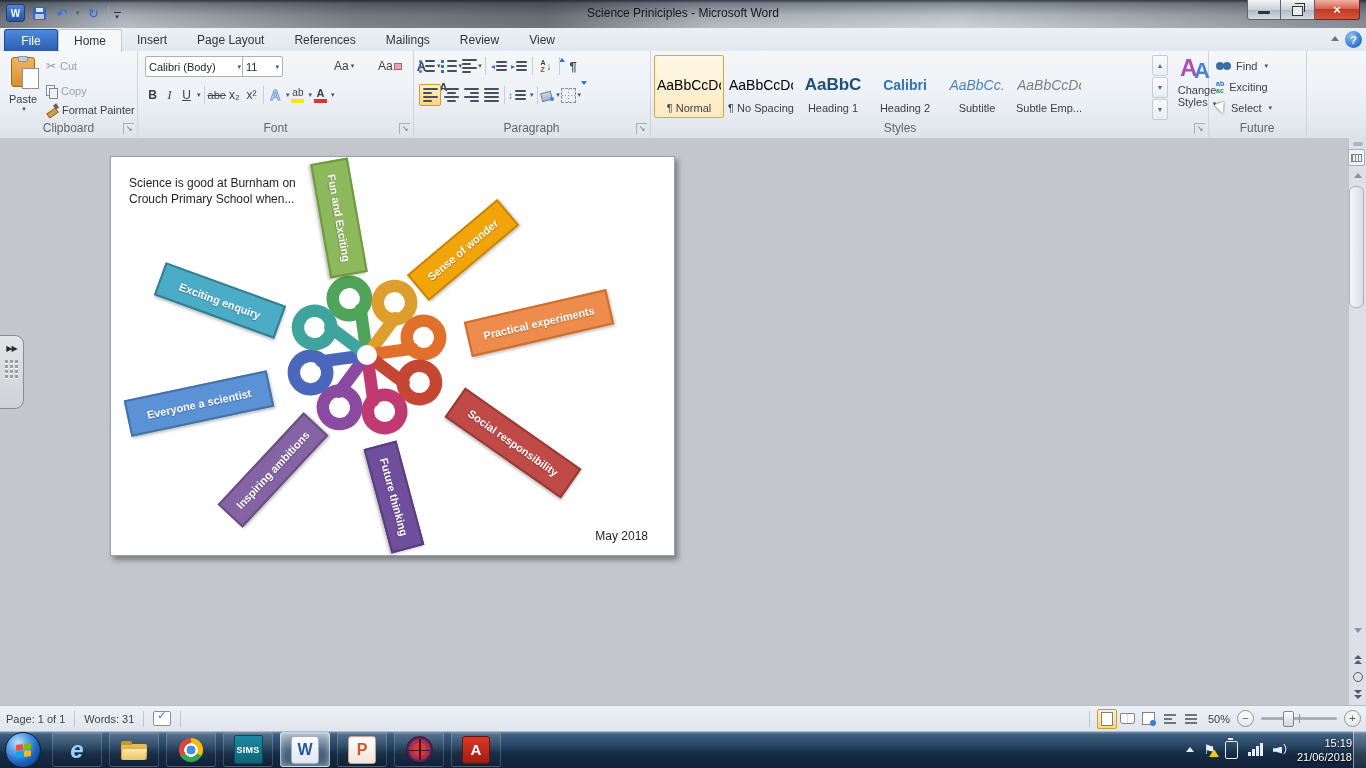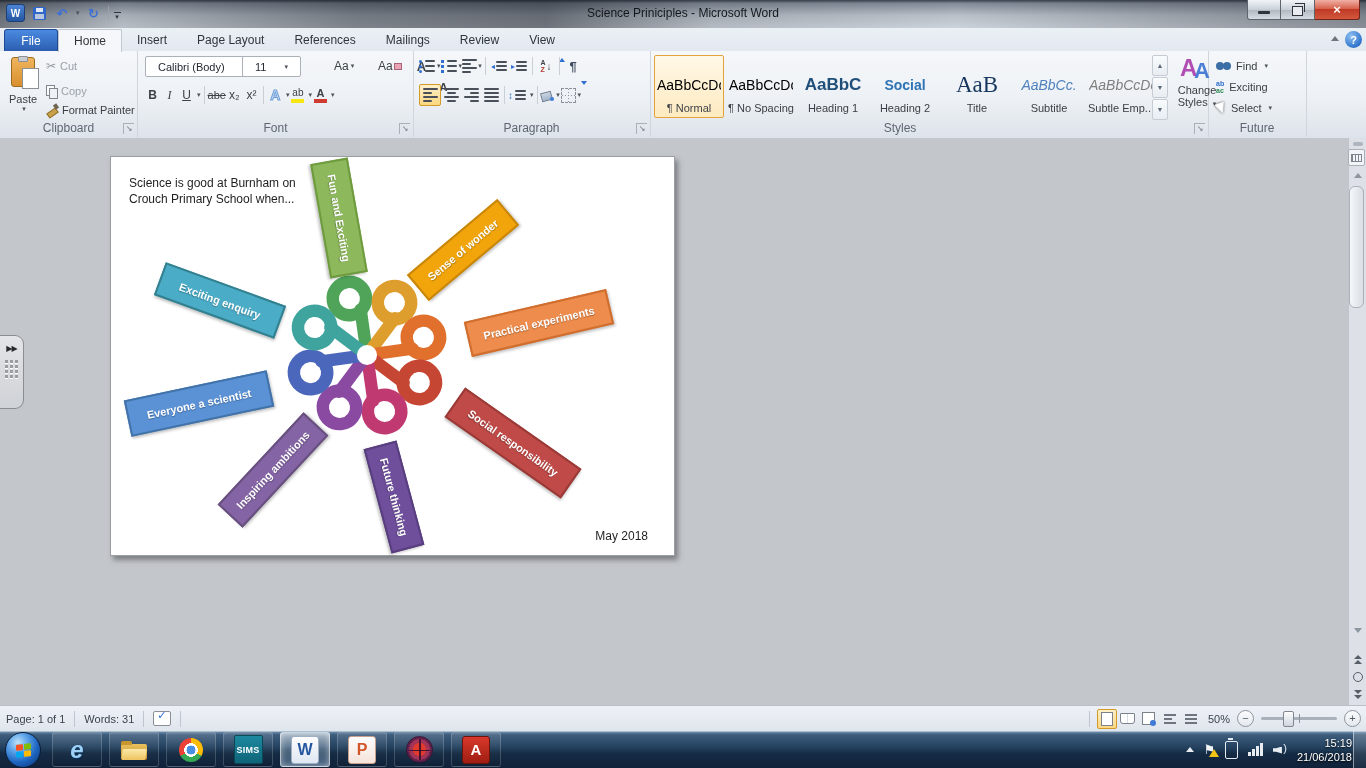--- a/index.html
+++ b/index.html
@@ -69,21 +69,21 @@
   .ico-cut{font-size:12px;color:#8e959c;}
   .ico-copy{position:relative;width:11px;height:12px;}
   .ico-copy::before,.ico-copy::after{content:"";position:absolute;width:7px;height:9px;background:#fff;border:1px solid #7f868e;}
   .ico-copy::before{left:0;top:0;}
   .ico-copy::after{left:3px;top:3px;background:#eef2f6;}
   .ico-brush{width:12px;height:12px;position:relative;}
   .ico-brush::before{content:"";position:absolute;left:1px;top:6px;width:9px;height:4px;background:#caa24c;transform:rotate(-35deg);border:1px solid #8d6f2c;}
   .ico-brush::after{content:"";position:absolute;right:0;top:0;width:4px;height:5px;background:#6f6452;transform:rotate(-35deg);}
 
   
-  .combo{position:absolute;height:19px;background:#fff;border:1px solid #abb1b9;border-radius:2px;display:flex;align-items:center;padding:0 12px;color:#24282e;}
+  .combo{position:absolute;height:19px;background:#fff;border:1px solid #abb1b9;border-radius:2px;display:flex;align-items:center;padding:0 3px;color:#24282e;}
   .combo .caret{margin-left:auto;}
   .fbtn{display:flex;align-items:center;justify-content:center;height:20px;border-radius:2px;color:#3e4247;}
   .font-row2{position:absolute;left:6px;top:33px;display:flex;align-items:center;height:22px;}
   .fb{min-width:17px;display:flex;align-items:center;justify-content:center;font-size:12px;color:#3e4247;height:20px;}
   .strike{text-decoration:line-through;font-size:11px;}
   .fx-a{font-size:14px;font-weight:bold;color:#cfe0f4;-webkit-text-stroke:1px #6f9fd8;text-stroke:1px #6f9fd8;}
   .stackbar{display:flex;flex-direction:column;align-items:center;line-height:10px;}
   .stackbar .bar{width:13px;height:4px;margin-top:1px;}
   .grow-shrink{position:relative;font-weight:bold;}
   .tri-up::after{content:"";position:absolute;right:-6px;top:2px;border-left:3px solid transparent;border-right:3px solid transparent;border-bottom:4px solid #2f6fd0;}
@@ -505,26 +505,22 @@
           </div>
           <div class="style-cell">
             <div class="st-prev st-normal">AaBbCcDc</div>
             <div class="st-name">¶ No Spacing</div>
           </div>
           <div class="style-cell">
             <div class="st-prev st-h1">AaBbC</div>
             <div class="st-name">Heading 1</div>
           </div>
           <div class="style-cell">
-            <div class="st-prev st-h2">Social</div>
+            <div class="st-prev st-h2">Calibri</div>
             <div class="st-name">Heading 2</div>
-          </div>
-          <div class="style-cell">
-            <div class="st-prev st-title">AaB</div>
-            <div class="st-name">Title</div>
           </div>
           <div class="style-cell">
             <div class="st-prev st-subtitle">AaBbCc.</div>
             <div class="st-name">Subtitle</div>
           </div>
           <div class="style-cell">
             <div class="st-prev st-subtle">AaBbCcDc</div>
             <div class="st-name">Subtle Emp...</div>
           </div>
         </div>

